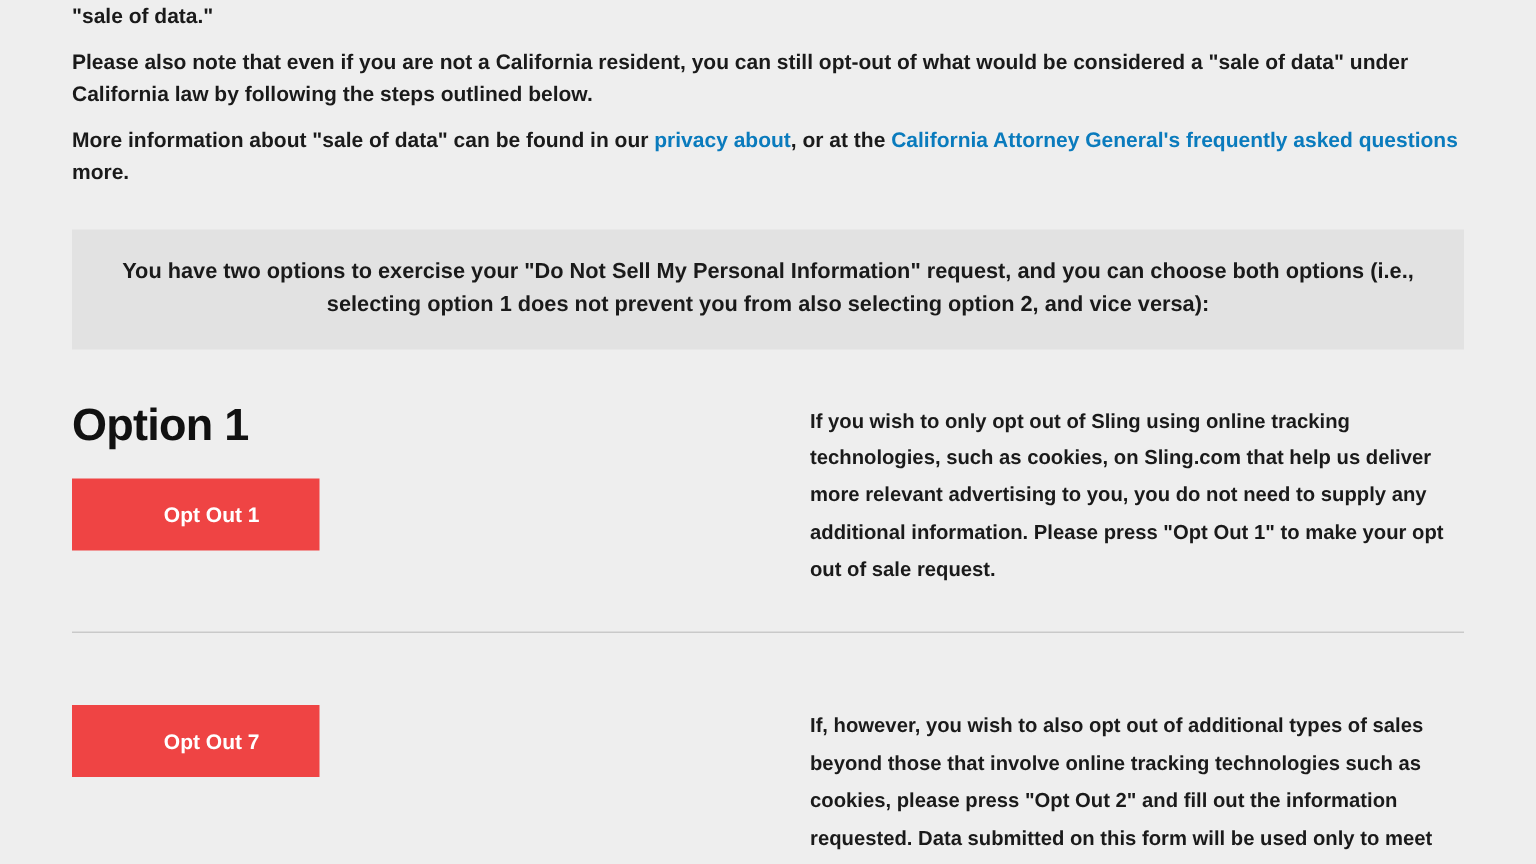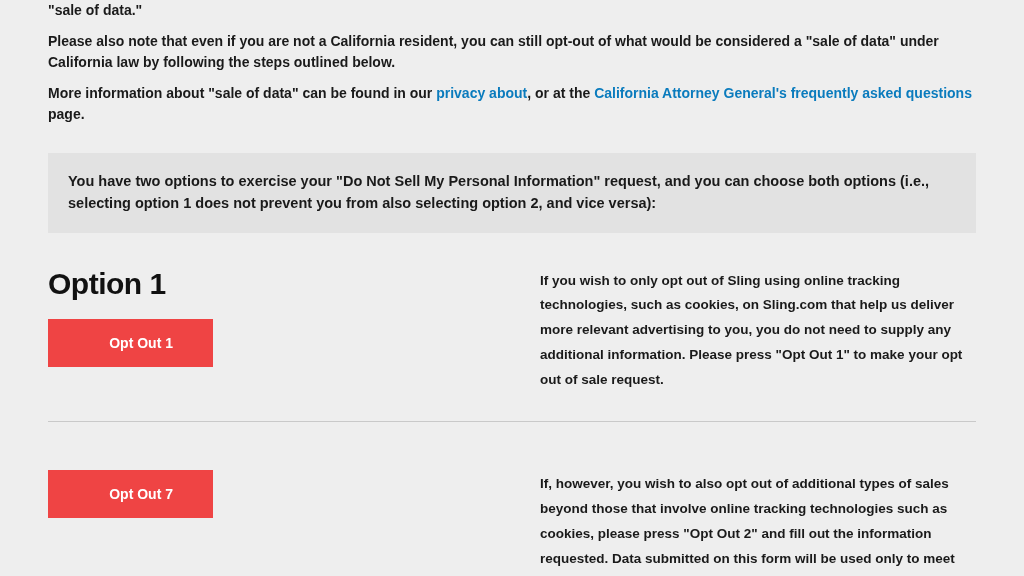--- a/index.html
+++ b/index.html
@@ -26,25 +26,26 @@
   }
   .notice-box {
     background: #e2e2e2;
     padding: 18px 20px;
     margin-top: 28px;
     margin-bottom: 34px;
     font-size: 14.5px;
     font-weight: 700;
     line-height: 1.5;
     color: #1a1a1a;
+    text-align: center;
   }
   .option-row {
     display: flex;
     align-items: flex-start;
-    gap: 44px;
+    gap: 72px;
     padding-bottom: 28px;
   }
   .option-left {
     flex: 0 0 420px;
   }
   .option-title {
     font-size: 30px;
     font-weight: 800;
     color: #111;
     margin-bottom: 18px;
@@ -61,36 +62,35 @@
     min-width: 165px;
     text-align: right;
   }
   .option-desc {
     flex: 1;
     font-size: 13.5px;
     font-weight: 700;
     line-height: 1.85;
     color: #1a1a1a;
     padding-top: 2px;
-    margin-left: 28px;
   }
   hr.divider {
     border: none;
     border-top: 1px solid #c9c9c9;
     margin: 0 0 48px 0;
   }
 </style>
 </head>
 <body>
 
 <div class="intro">
   <p>"sale of data."</p>
   <p>Please also note that even if you are not a California resident, you can still opt-out of what would be considered a "sale of data" under California law by following the steps outlined below.</p>
   <p>
-    <span>More information about "sale of data" can be found in our </span><a href="#">privacy about</a><span>, or at the </span><a href="#">California Attorney General's frequently asked questions</a><span> page.</span>
+    <span>More information about "sale of data" can be found in our </span><a href="#">privacy about</a><span>, or at the </span><a href="#">California Attorney General's frequently asked questions</a><span> more.</span>
   </p>
 </div>
 
 <div class="notice-box">You have two options to exercise your "Do Not Sell My Personal Information" request, and you can choose both options (i.e., selecting option 1 does not prevent you from also selecting option 2, and vice versa):</div>
 
 <div class="option-row">
   <div class="option-left">
     <div class="option-title">Option 1</div>
     <button class="opt-btn">Opt Out 1</button>
   </div>

